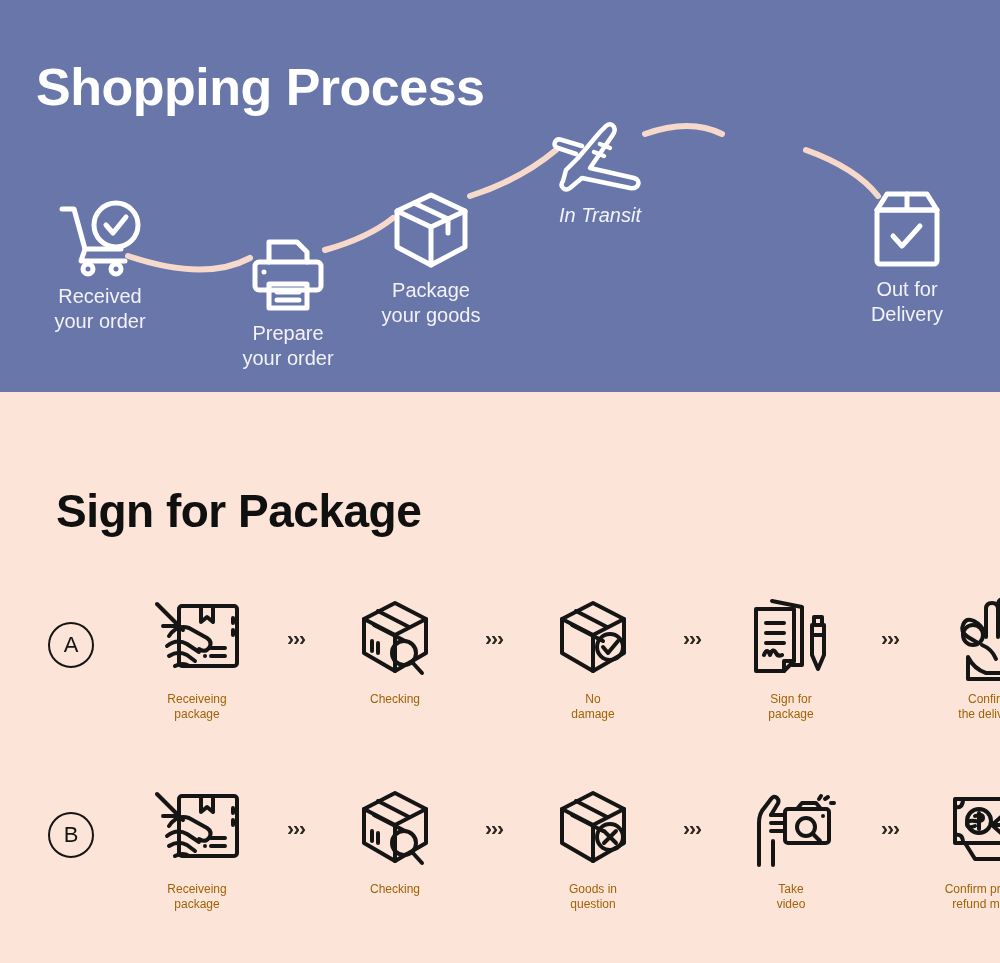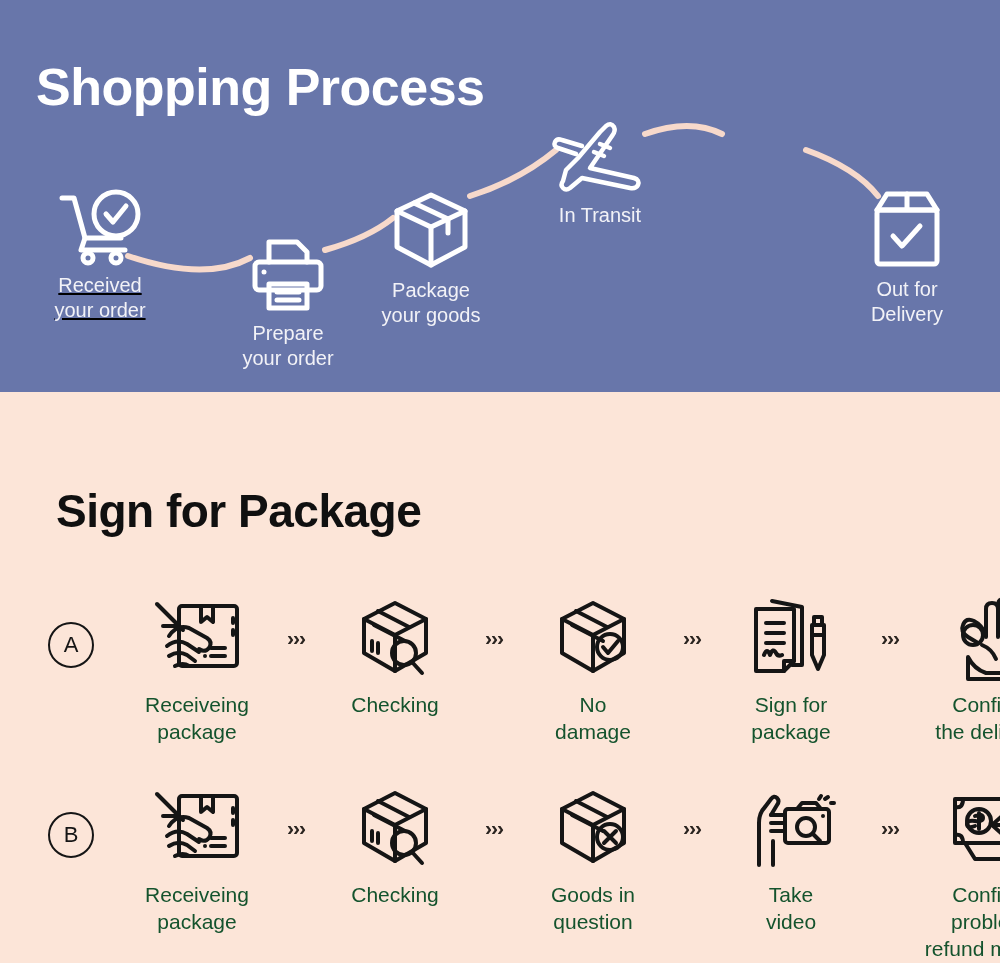--- a/index.html
+++ b/index.html
@@ -76,21 +76,21 @@
     flex: 0 0 auto;
     display: flex; flex-direction: column; align-items: center;
     width: 142px;
   }
   .flow-step .glyph {
     height: 92px;
     display: flex; align-items: center; justify-content: center;
   }
   .flow-step .caption {
     margin-top: 8px;
-    font-size: 21px; line-height: 1.28; color: #14532d;
+    font-size: 12px; line-height: 1.28; color: #a16207;
     text-align: center; white-space: pre-line;
   }
 
   .chev {
     flex: 0 0 auto;
     width: 56px;
     display: flex; align-items: center; justify-content: center;
     height: 92px;
     color: #2a2420;
     font-size: 21px; letter-spacing: -1px; font-weight: bold;
@@ -106,21 +106,21 @@
     <div class="top-title">Shopping Process</div>
 
     <svg class="path-svg" width="1000" height="392">
       <path d="M 128 256 Q 205 282 250 258" fill="none" stroke="#f7d9cb" stroke-width="6" stroke-linecap="round"></path>
       <path d="M 325 250 Q 368 238 393 218" fill="none" stroke="#f7d9cb" stroke-width="6" stroke-linecap="round"></path>
       <path d="M 470 196 Q 520 180 556 150" fill="none" stroke="#f7d9cb" stroke-width="6" stroke-linecap="round"></path>
       <path d="M 645 134 Q 690 118 722 134" fill="none" stroke="#f7d9cb" stroke-width="6" stroke-linecap="round"></path>
       <path d="M 806 150 Q 856 168 878 196" fill="none" stroke="#f7d9cb" stroke-width="6" stroke-linecap="round"></path>
     </svg>
 
-    <div class="step" style="left:100px; top:180px;text-decoration:underline;">
+    <div class="step" style="left:100px; top:191px;">
       <div class="glyph">
         <svg width="92" height="80" viewBox="0 0 92 80">
           <g fill="none" stroke="#ffffff" stroke-width="5" stroke-linecap="round" stroke-linejoin="round">
             <path d="M8 12 h12 l11 40 h36"></path>
             <path d="M31 52 l-4 12 h44"></path>
             <circle cx="34" cy="72" r="5"></circle>
             <circle cx="62" cy="72" r="5"></circle>
             <circle cx="62" cy="28" r="22"></circle>
             <path d="M52 28 l7 8 13 -16"></path>
           </g>
@@ -154,21 +154,21 @@
             <path d="M8 22 L42 38 L76 22"></path>
             <path d="M42 38 V76"></path>
             <path d="M25 14 L59 30 L59 44"></path>
           </g>
         </svg>
       </div>
       <div class="caption">Package
 your goods</div>
     </div>
 
-    <div class="step" style="left:600px; top:110px;">
+    <div class="step" style="left:600px; top:110px;font-style:italic;">
       <div class="glyph">
         <svg width="104" height="78" viewBox="0 0 104 78">
           <g fill="none" stroke="#ffffff" stroke-width="4.5" stroke-linecap="round" stroke-linejoin="round">
             <path d="M18 52 L30 40 L52 14 L58 8 q5 -4 8 1 q2 4 -2 9 L42 50 L86 60 q6 2 4 7 q-2 4 -8 3 L34 60 L22 70 q-4 3 -7 0 q-3 -3 0 -7 Z"></path>
             <path d="M28 36 L10 30 q-5 -2 -3 -6 q2 -4 7 -2 L34 28"></path>
             <path d="M46 34 l10 4 M52 26 l10 4"></path>
           </g>
         </svg>
       </div>
       <div class="caption">In Transit</div>

